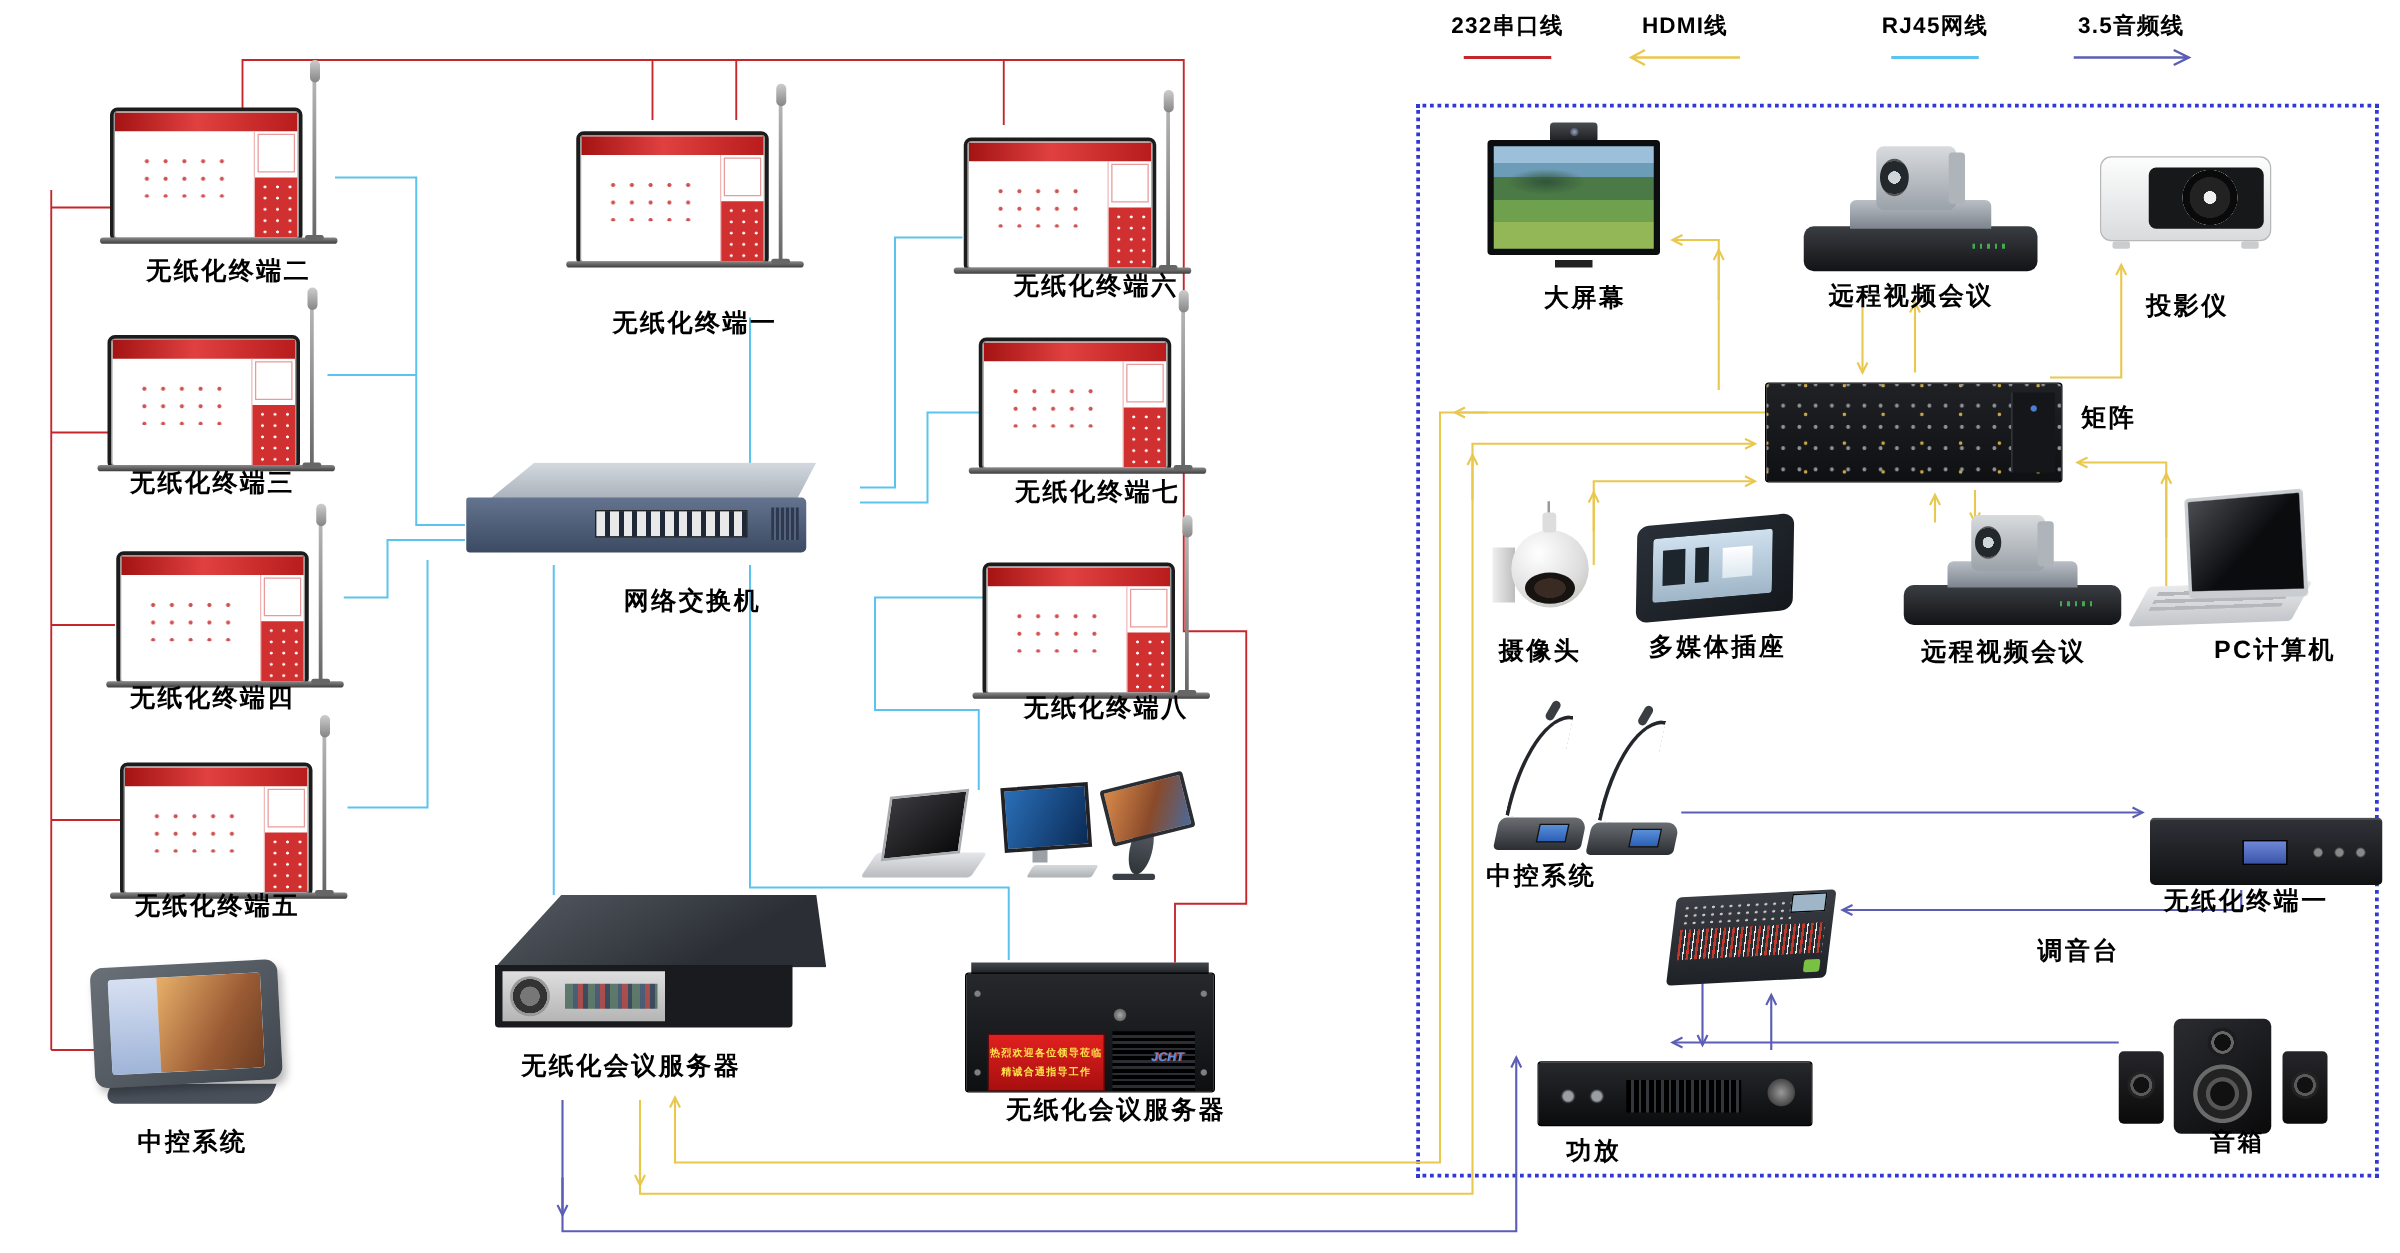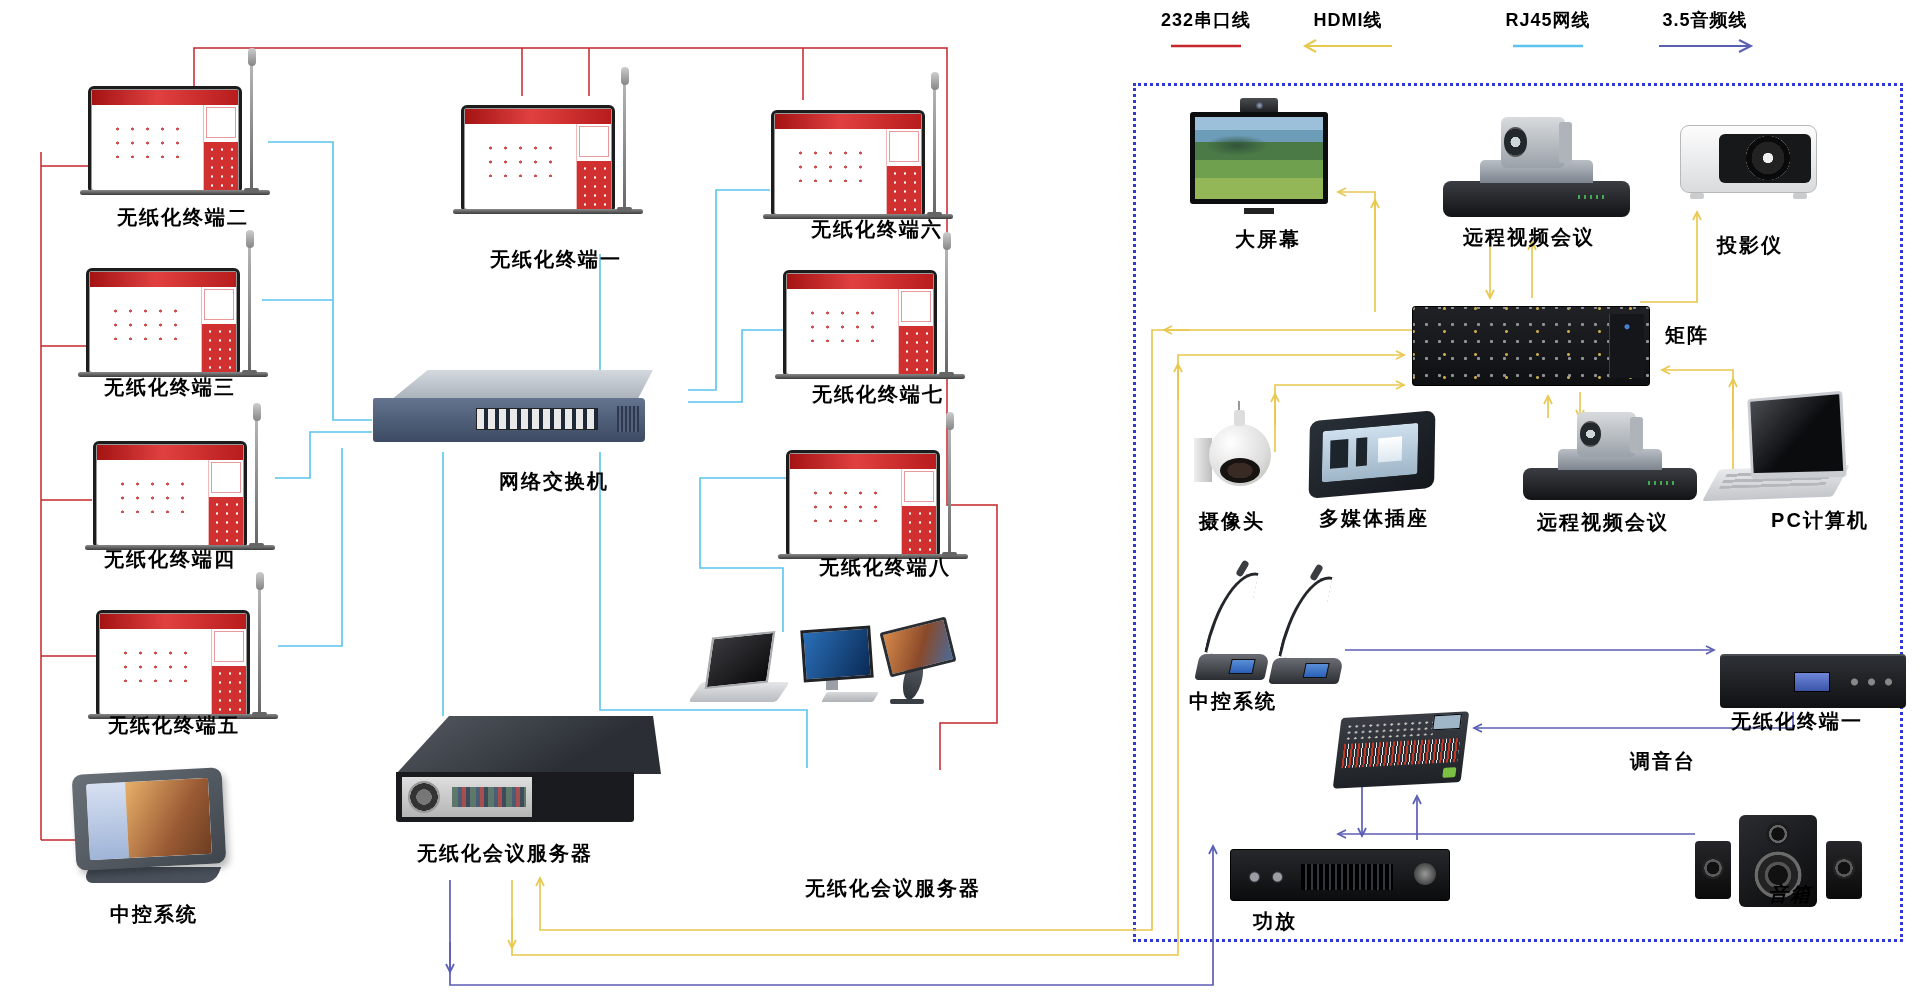--- a/index.html
+++ b/index.html
@@ -421,20 +421,32 @@
       <div class="tk-scr"></div>
   </div>
 
   <div class="dev" style="left:396px;top:716px;width:265px;height:108px;">
     <div class="cd-top"></div>
     <div class="cd-front">
         <div class="cd-panel"></div>
       </div>
   </div>
 
+  <div class="dev" style="left:772px;top:770px;width:200px;height:104px;">
+    <div class="sv-top"></div>
+    <div class="sv-body">
+      <div class="sv-vent"></div>
+      <div class="sv-panel">
+        <span>热烈欢迎各位领导莅临</span>
+        <span>精诚合通指导工作</span>
+      </div>
+      <div class="sv-knob"></div>
+      <div class="sv-logo">JCHT</div>
+    </div>
+  </div>
 
   <div class="dev" style="left:1190px;top:98px;width:138px;height:116px;">
     <div class="tv-cam"></div>
     <div class="tv-frame">
         <div class="tv-scr"></div>
       </div>
     <div class="tv-stand"></div>
   </div>
 
   <div class="dev" style="left:1443px;top:117px;width:187px;height:106px;">
@@ -529,15 +541,15 @@
   <div class="lbl" style="left:1750px;top:234px;">投影仪</div>
   <div class="lbl" style="left:1687px;top:324px;">矩阵</div>
   <div class="lbl" style="left:1232px;top:510px;">摄像头</div>
   <div class="lbl" style="left:1374px;top:507px;">多媒体插座</div>
   <div class="lbl" style="left:1603px;top:511px;">远程视频会议</div>
   <div class="lbl" style="left:1820px;top:509px;">PC计算机</div>
   <div class="lbl" style="left:1233px;top:690px;">中控系统</div>
   <div class="lbl" style="left:1797px;top:710px;">无纸化终端一</div>
   <div class="lbl" style="left:1663px;top:750px;">调音台</div>
   <div class="lbl" style="left:1275px;top:910px;">功放</div>
-  <div class="lbl" style="left:1790px;top:883px;font-style:italic;">音箱</div>
+  <div class="lbl" style="left:1790px;top:903px;">音箱</div>
 
 </div>
 
 </body></html>

